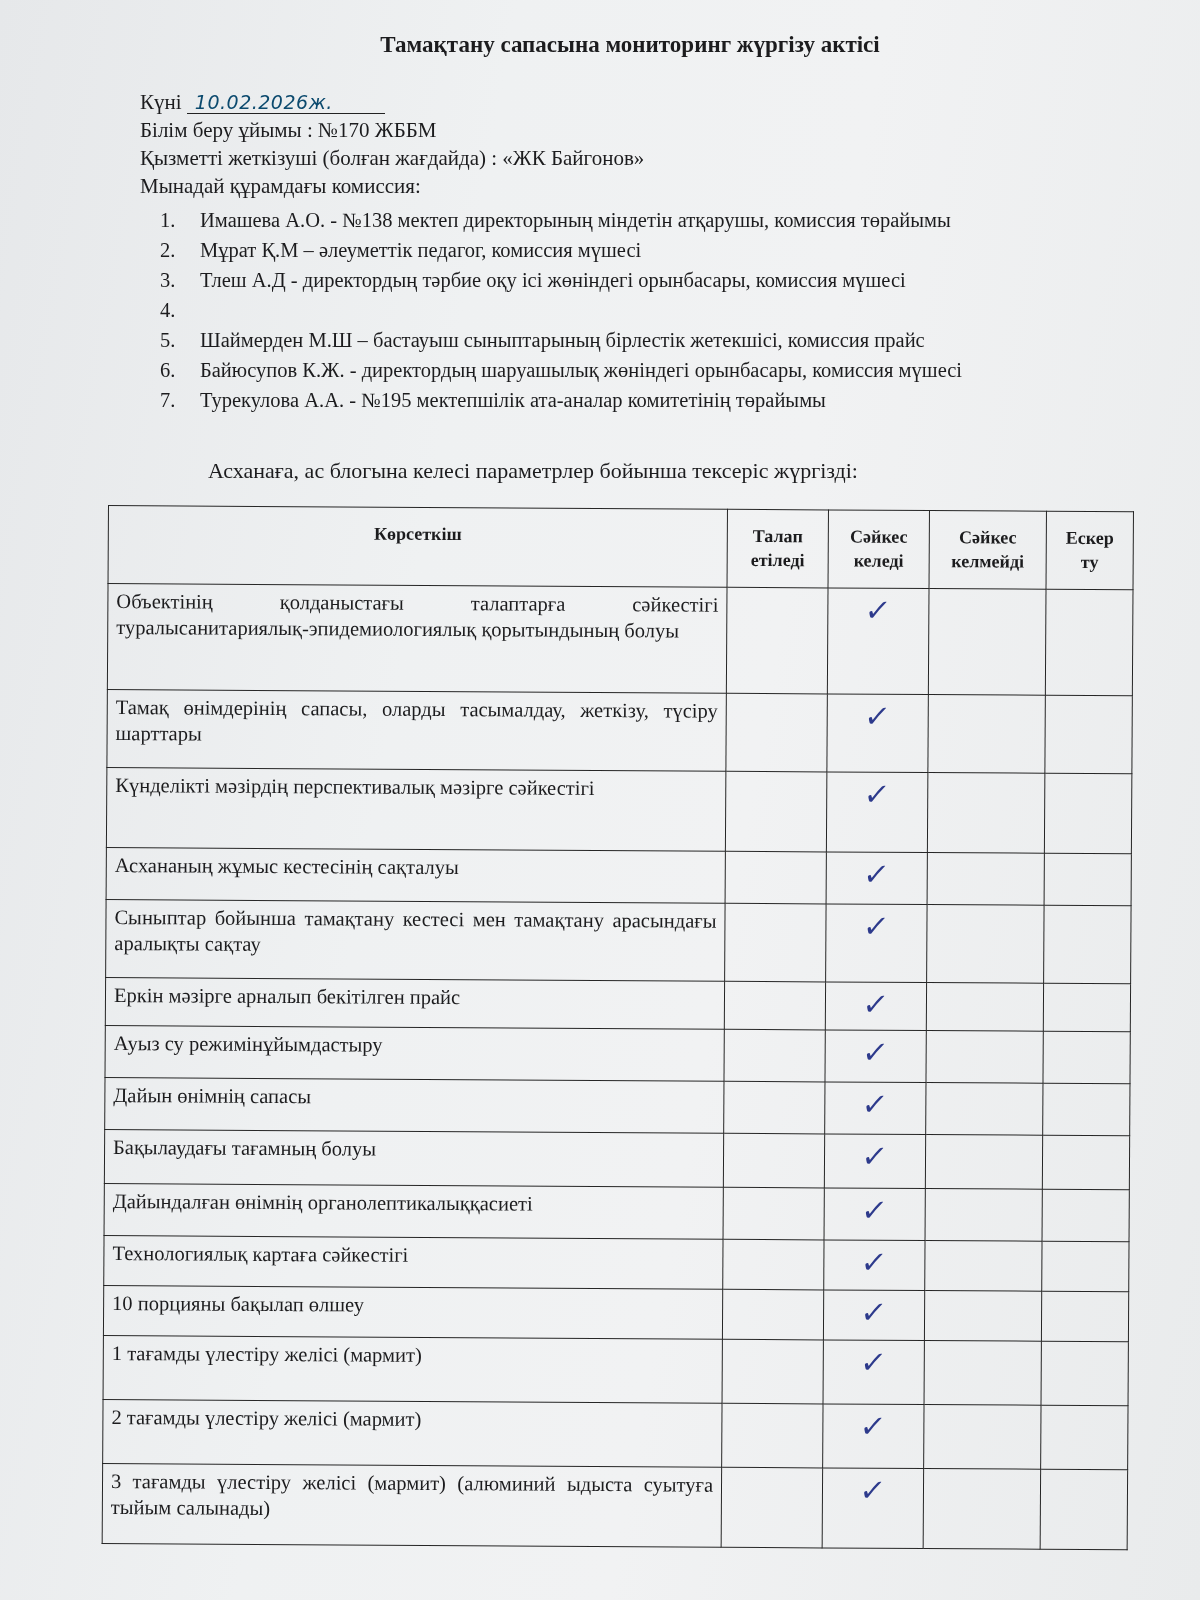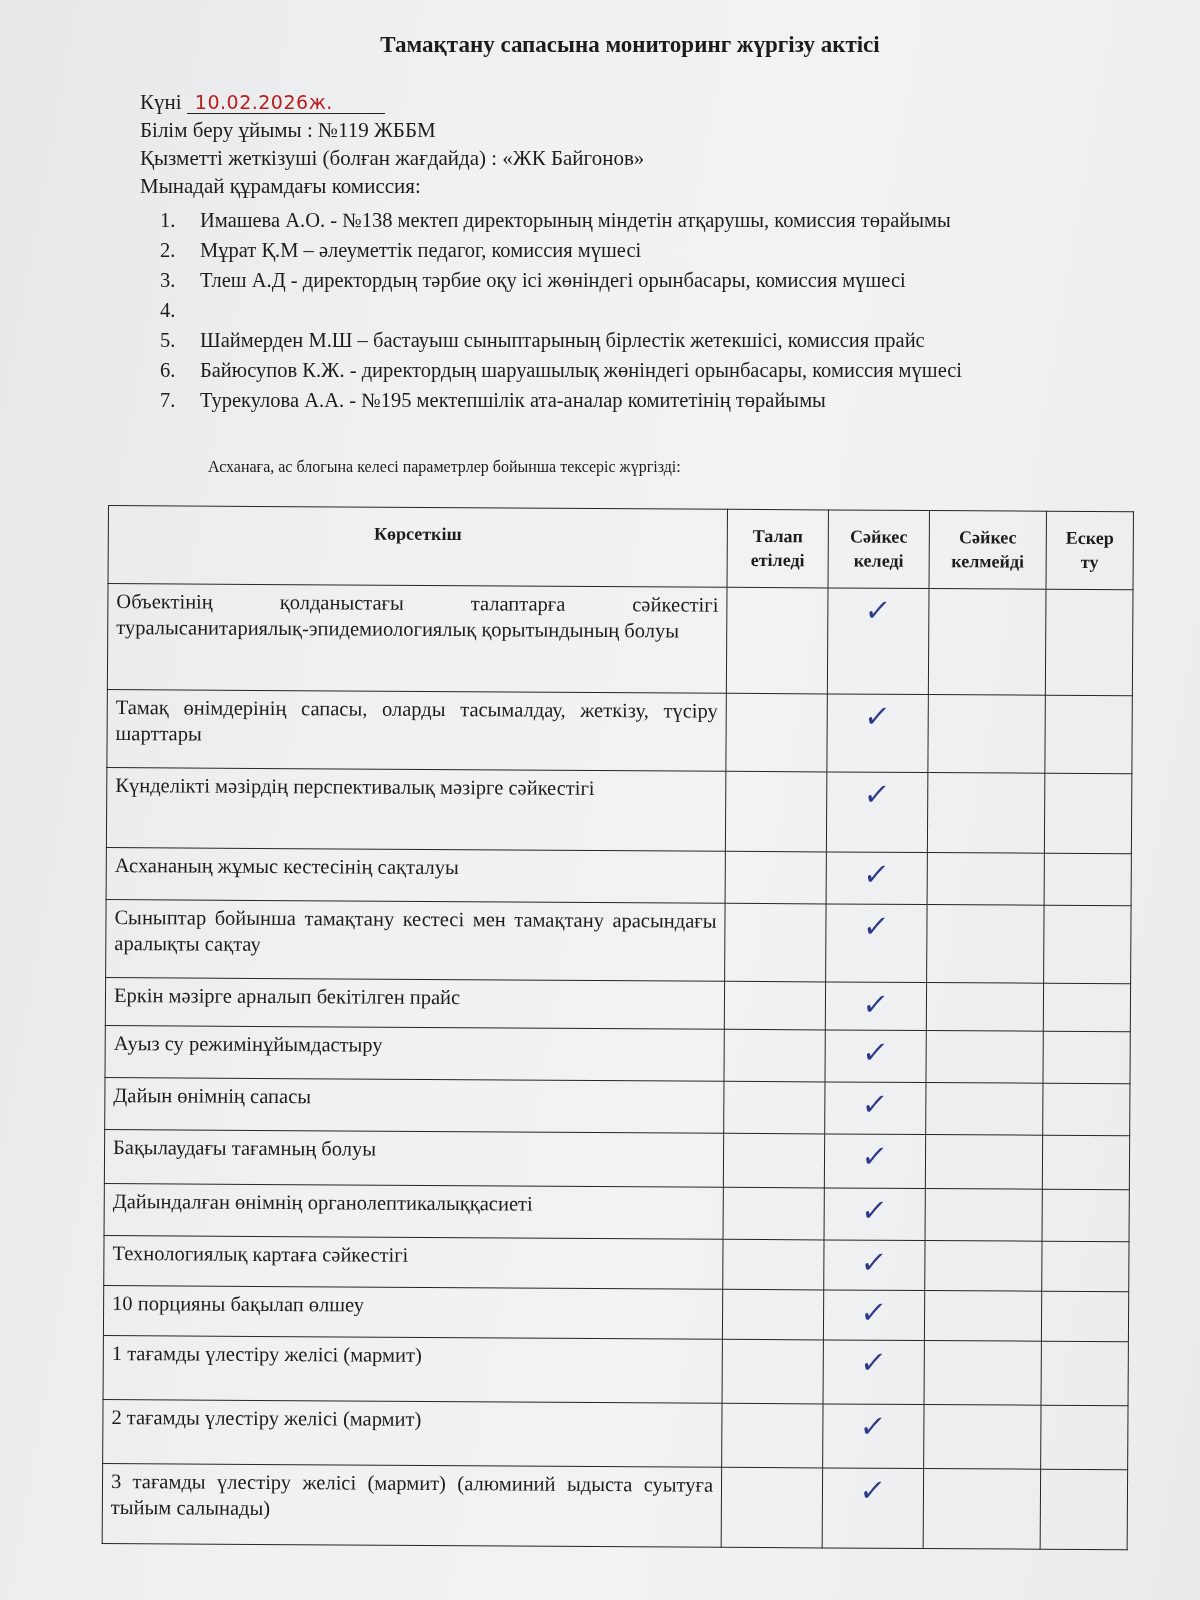--- a/index.html
+++ b/index.html
@@ -14,27 +14,27 @@
     position: absolute; left: 0; top: 0; width: 1200px; height: 1216px;
   }
   .title {
     position: absolute; left: 0; width: 1260px; top: 32px;
     text-align: center; font-weight: bold; font-size: 23px;
   }
   .meta { position: absolute; left: 140px; top: 88px; font-size: 21px; line-height: 28px; }
   .meta .line { white-space: nowrap; }
   .date-underline {
     display: inline-block; min-width: 190px; border-bottom: 1.5px solid #222;
-    font-family: "DejaVu Sans", sans-serif; font-size: 19px;
-    color: #b91c1c; padding-left: 8px; letter-spacing: 0.5px; line-height: 22px;
+    font-family: "DejaVu Sans", sans-serif; font-style: italic; font-size: 19px;
+    color: #0c4a6e; padding-left: 8px; letter-spacing: 0.5px; line-height: 22px;
   }
   .members { position: absolute; left: 160px; top: 205px; font-size: 20.5px; margin: 0; padding: 0; list-style: none; }
   .members li { height: 30px; line-height: 30px; white-space: nowrap; display: flex; }
   .members .num { width: 40px; display: inline-block; }
-  .intro { position: absolute; left: 208px; top: 458px; font-size: 16px; }
+  .intro { position: absolute; left: 208px; top: 458px; font-size: 22px; }
 
   table.checklist {
     position: absolute; left: 108px; top: 505px;
     border-collapse: collapse; font-size: 20.5px;
     transform: rotate(0.35deg); transform-origin: top left;
   }
   table.checklist td, table.checklist th {
     border: 1.6px solid #262626; padding: 4px 8px; vertical-align: top;
   }
   table.checklist th { font-weight: bold; font-size: 18px; text-align: center; line-height: 24px; padding-top: 14px; }
@@ -53,21 +53,21 @@
 <body>
 
 <div class="page">
   <div class="title">Тамақтану сапасына мониторинг жүргізу актісі</div>
 
   <div class="meta">
     <div class="line">
       <span>Күні</span>
       <span class="date-underline">10.02.2026ж.</span>
     </div>
-    <div class="line">Білім беру ұйымы : №119 ЖББМ</div>
+    <div class="line">Білім беру ұйымы : №170 ЖББМ</div>
     <div class="line">Қызметті жеткізуші (болған жағдайда) : «ЖК Байгонов»</div>
     <div class="line">Мынадай құрамдағы комиссия:</div>
   </div>
 
   <ol class="members">
     <li>
         <span class="num">1.</span>
         <span>Имашева А.О. - №138 мектеп директорының міндетін атқарушы, комиссия төрайымы</span>
       </li>
     <li>

